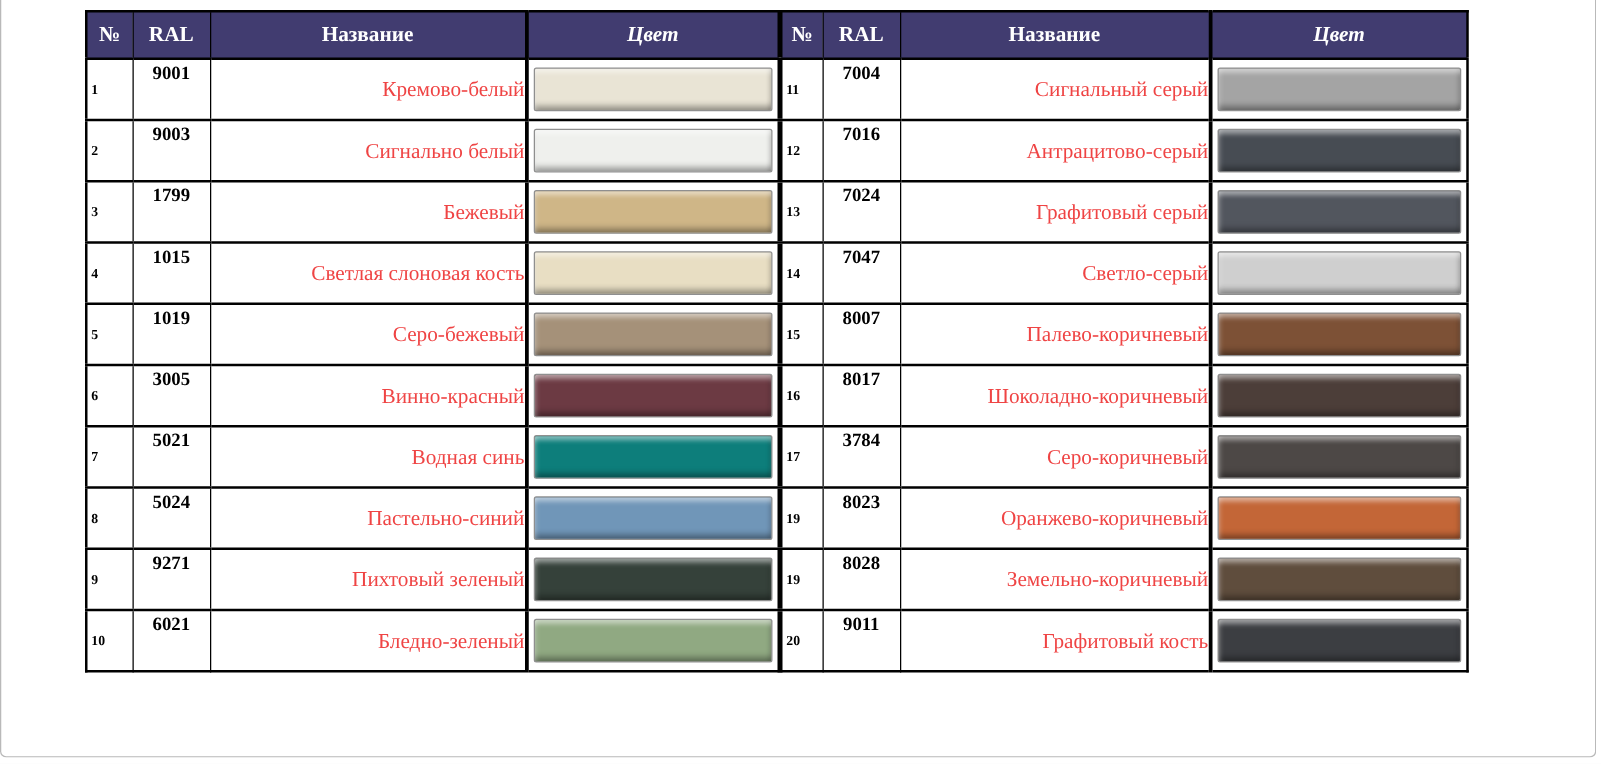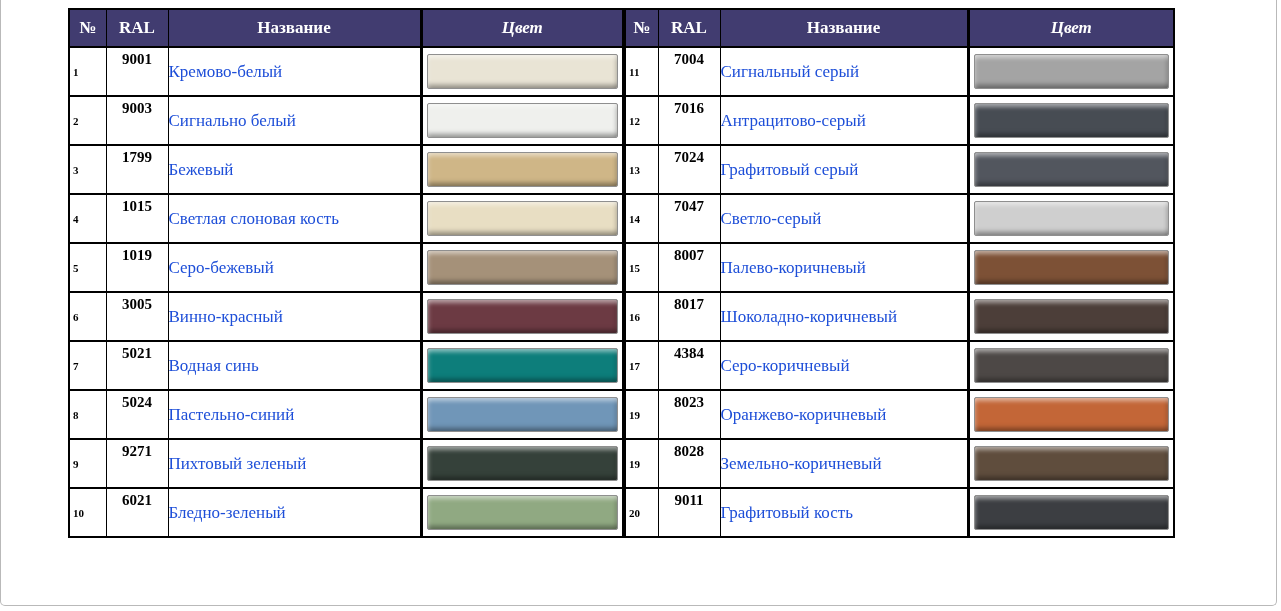--- a/index.html
+++ b/index.html
@@ -15,21 +15,21 @@
   }
   .tables { position:absolute; left:68px; top:8px; display:flex; align-items:flex-start; }
   table.ral-table { border-collapse:collapse; table-layout:fixed; border:2px solid #000; }
   .ral-table th {
     background:#413C70; color:#ffffff; font-size:17px; font-weight:bold;
     height:36px; border:1px solid #000; text-align:center; vertical-align:middle;
   }
   .ral-table td { border:1px solid #000; border-top-width:2px; height:41px; background:#fff; }
   .td-num  { font-size:11px; font-weight:bold; padding-left:3px; vertical-align:middle; text-align:left; }
   .td-ral  { font-size:15px; font-weight:bold; text-align:center; vertical-align:top; padding-top:3px; }
-  .td-name { font-size:17px; text-align:left; vertical-align:middle; color:#1d4ed8; }
+  .td-name { font-size:17px; text-align:right; vertical-align:middle; color:#ef4444; }
   .td-color, .th-color { border-left:3px solid #000 !important;font-style:italic; }
   .td-color { padding:3px 4px; vertical-align:middle; }
   .swatch {
     height:33px; border:1px solid #8f8f8f; border-radius:2px;
     box-shadow:
       inset 0 5px 4px -2px rgba(255,255,255,.50),
       inset 4px 0 4px -3px rgba(255,255,255,.30),
       inset 0 -6px 5px -3px rgba(0,0,0,.38),
       inset -4px 0 4px -3px rgba(0,0,0,.22);
   }
@@ -207,21 +207,21 @@
           <tr>
             <td class="td-num">16</td>
             <td class="td-ral">8017</td>
             <td class="td-name">Шоколадно-коричневый</td>
             <td class="td-color">
               <div class="swatch" style="background: rgb(76, 62, 57);"></div>
             </td>
           </tr>
           <tr>
             <td class="td-num">17</td>
-            <td class="td-ral">4384</td>
+            <td class="td-ral">3784</td>
             <td class="td-name">Серо-коричневый</td>
             <td class="td-color">
               <div class="swatch" style="background: rgb(77, 72, 70);"></div>
             </td>
           </tr>
           <tr>
             <td class="td-num">19</td>
             <td class="td-ral">8023</td>
             <td class="td-name">Оранжево-коричневый</td>
             <td class="td-color">

